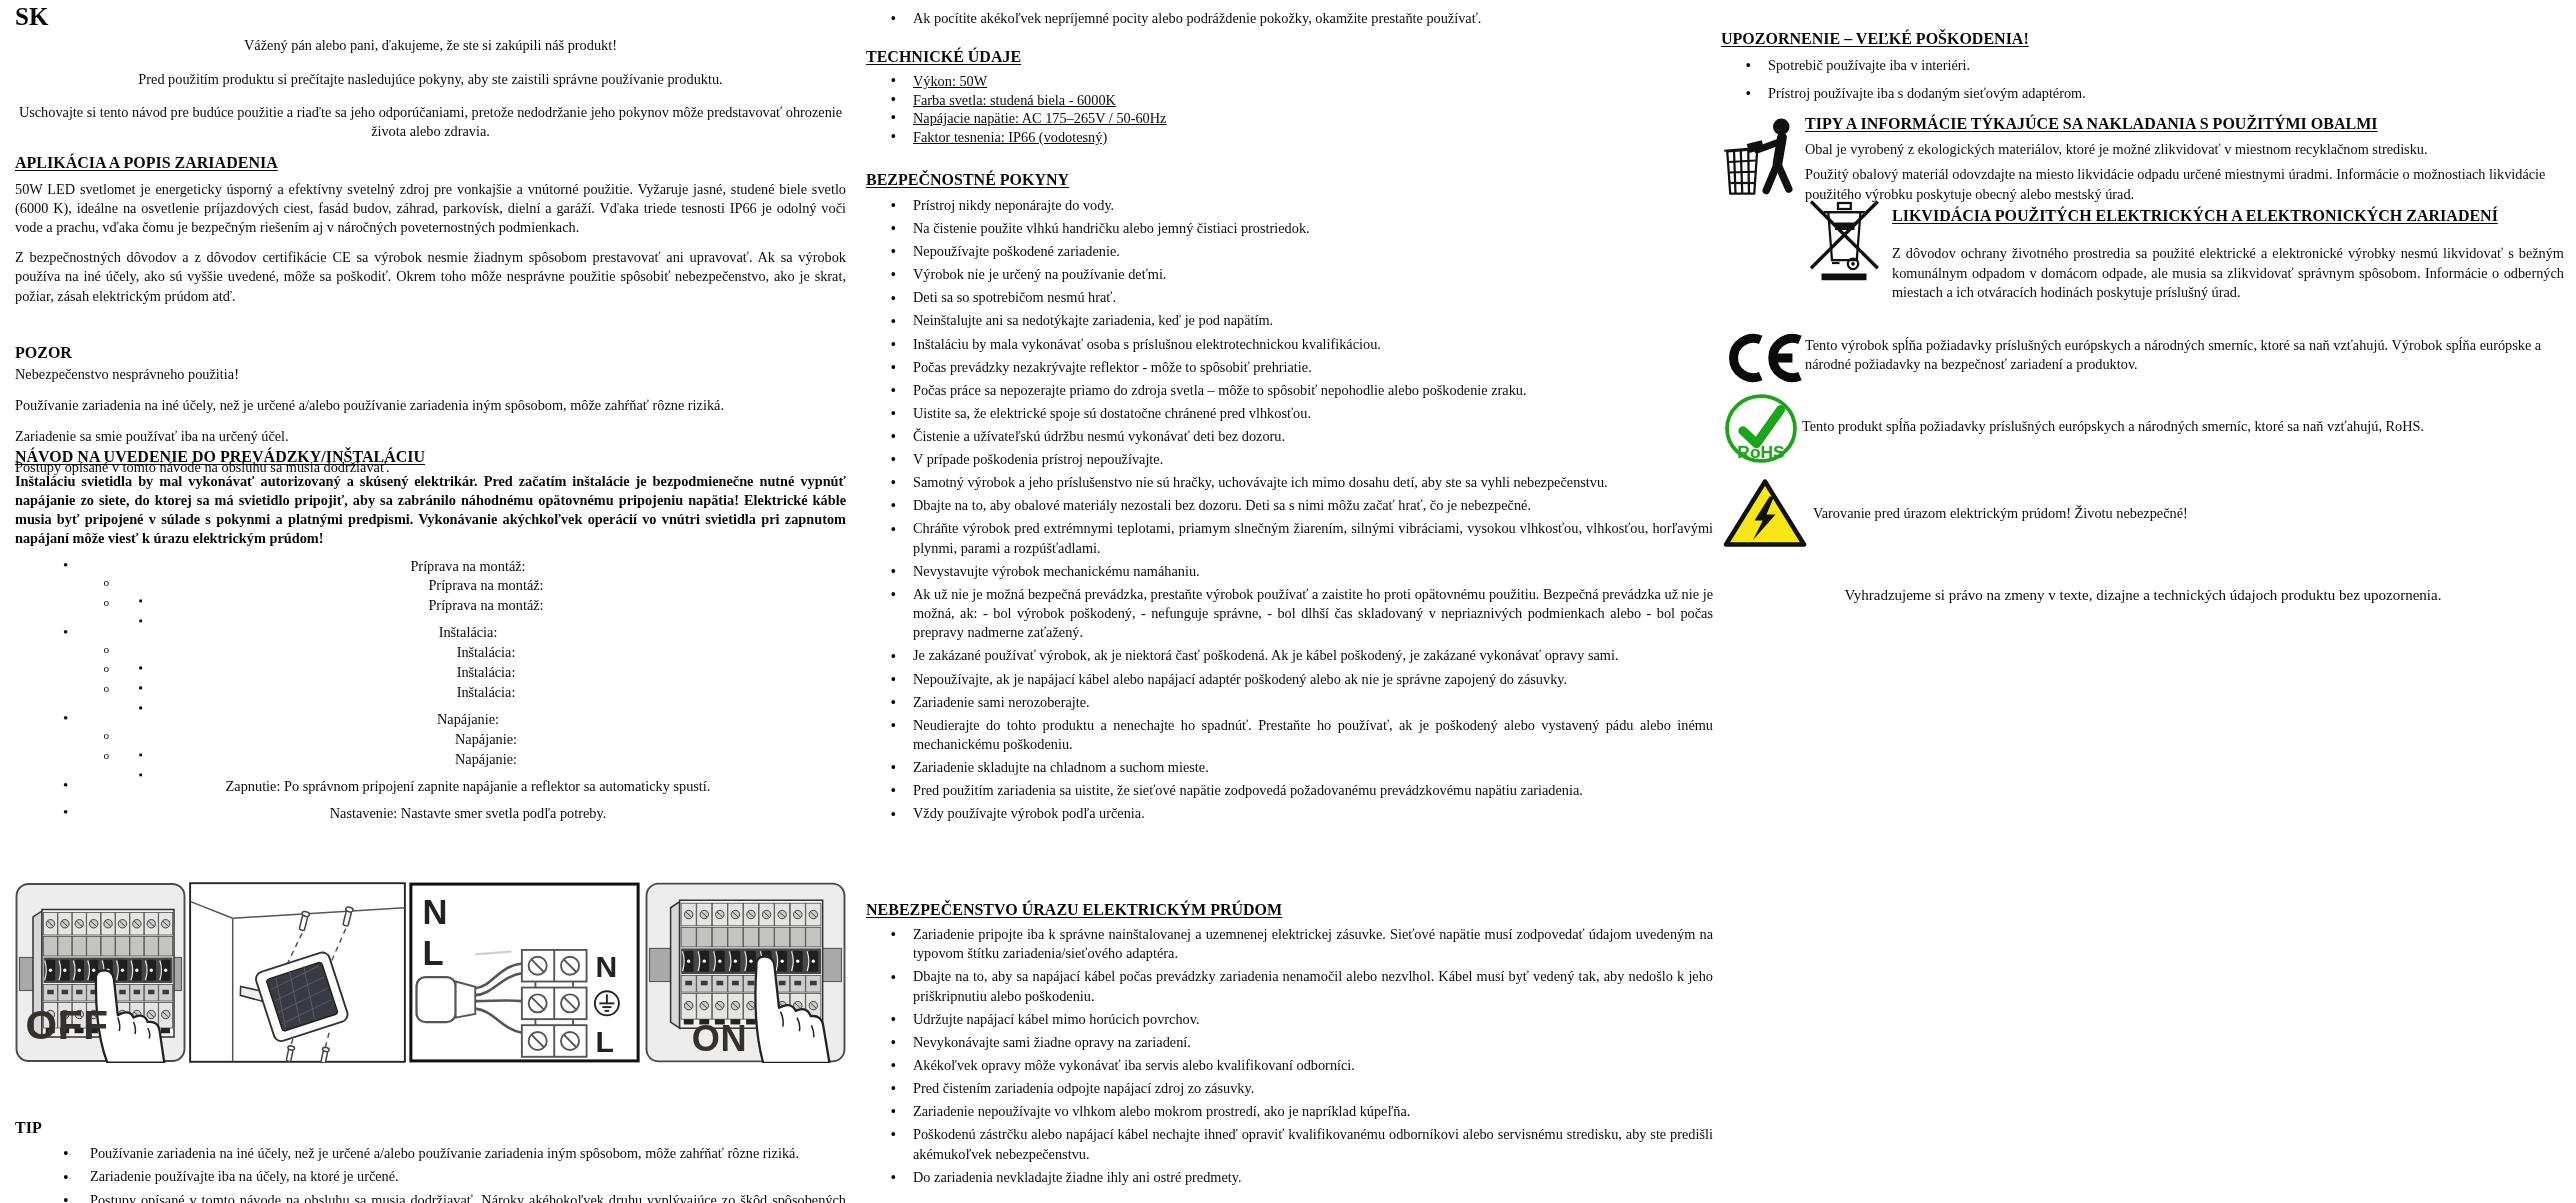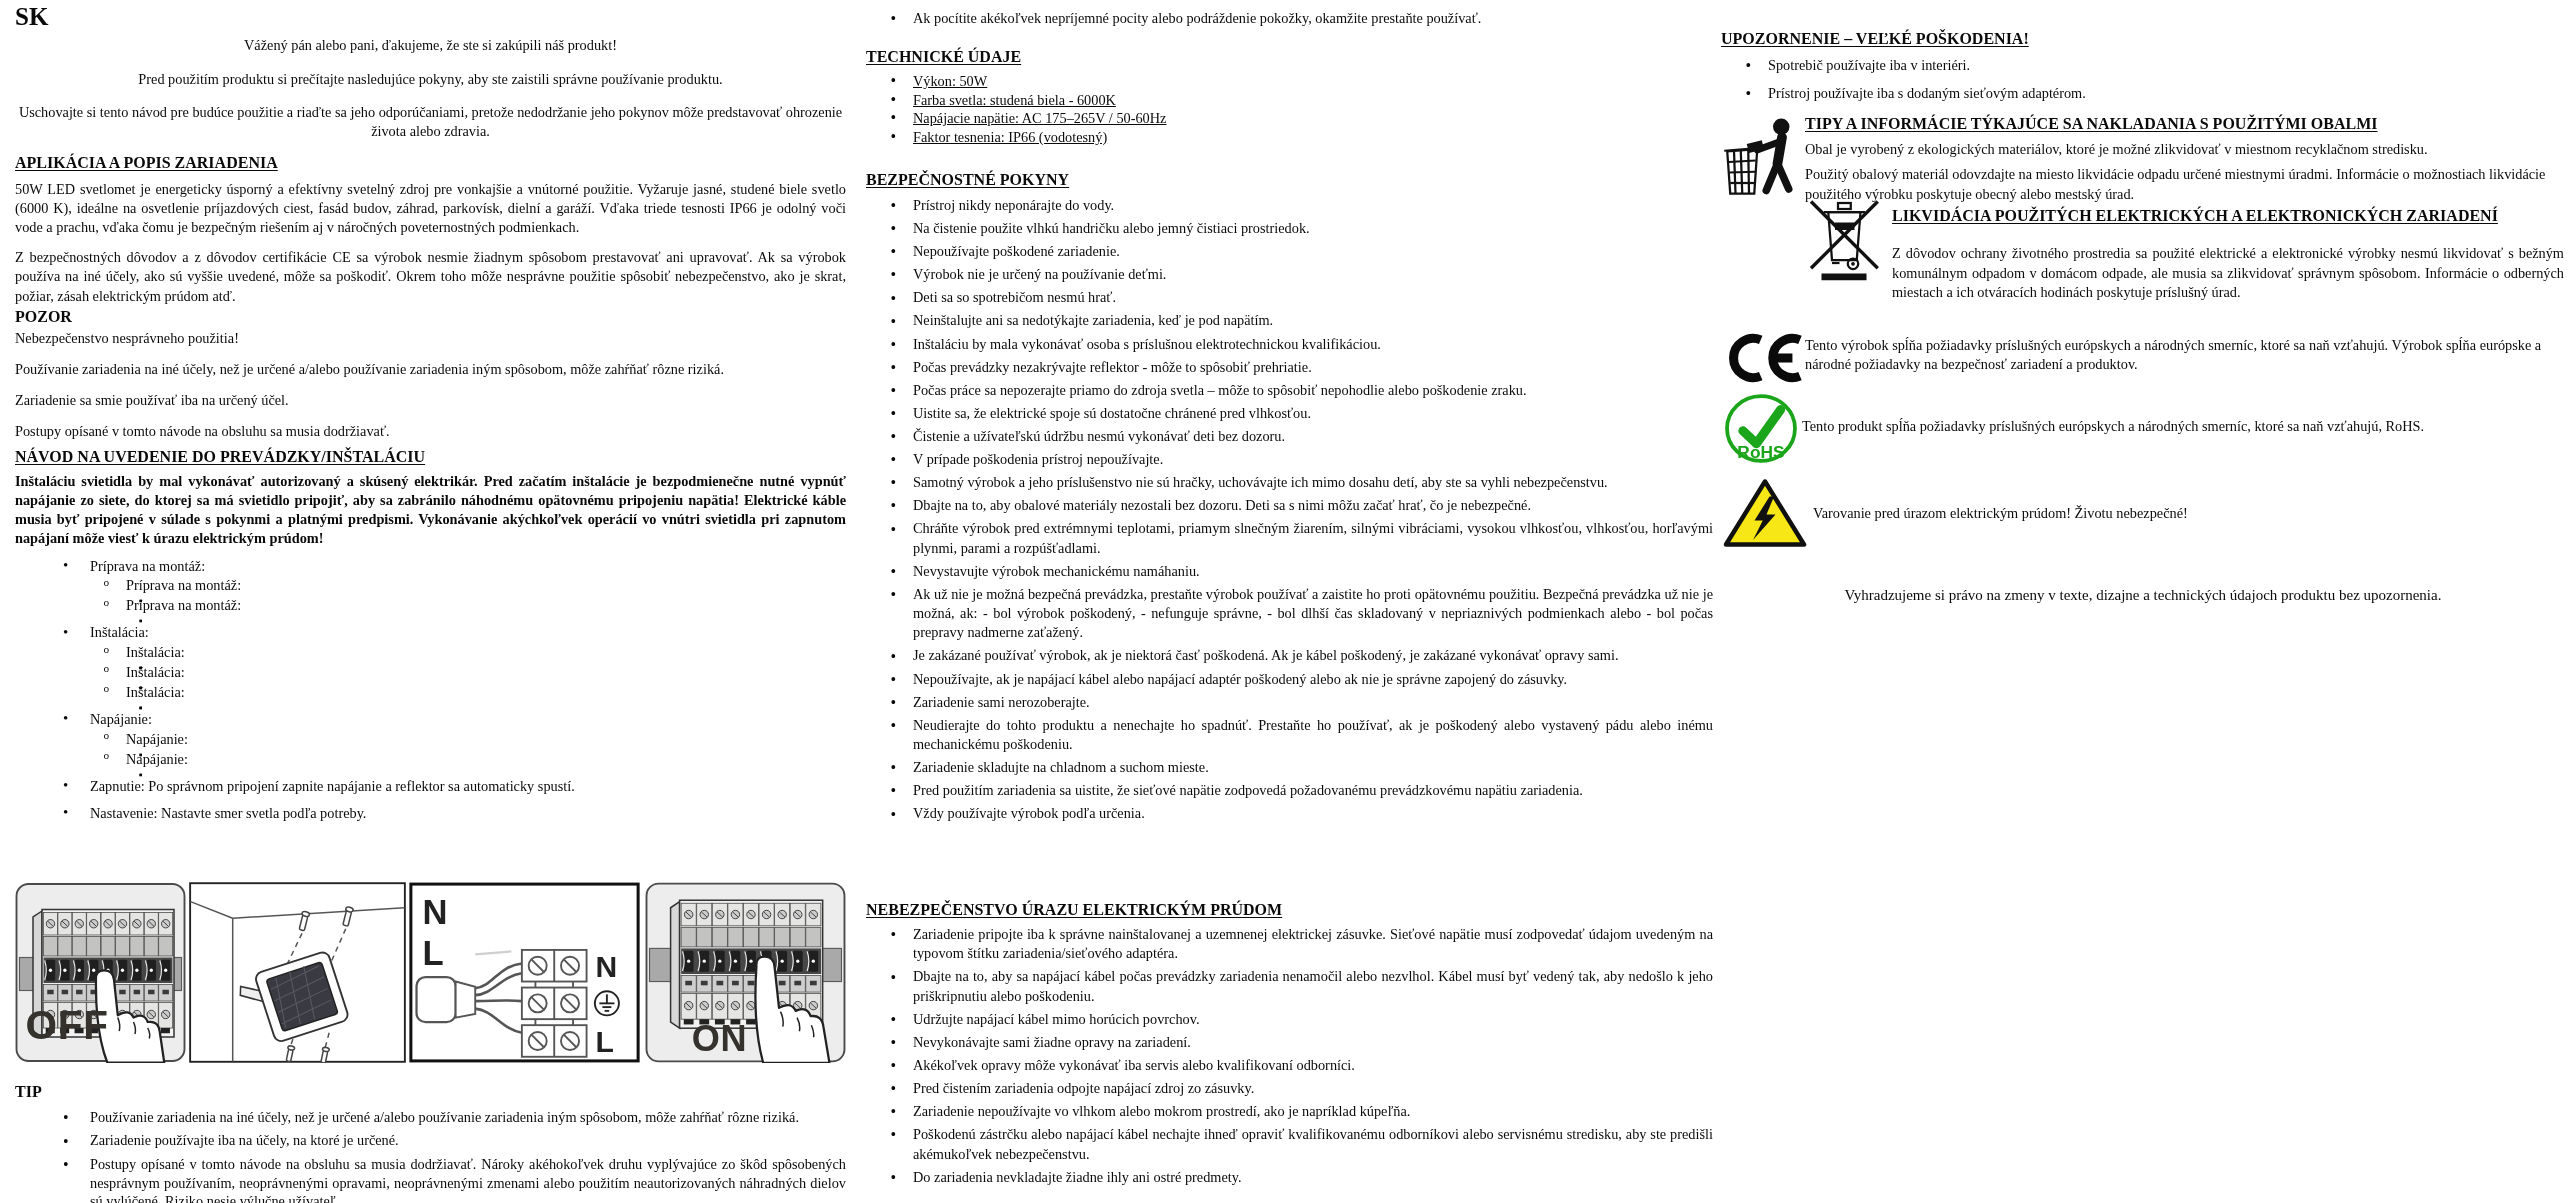--- a/index.html
+++ b/index.html
@@ -3,34 +3,34 @@
 <meta charset="utf-8">
 <style>
   html,body{margin:0;padding:0;background:#fff;}
   .page{position:relative;width:2576px;height:1203px;background:#ffffff;
         font-family:"Liberation Serif",serif;color:#0a0a0a;overflow:hidden;}
   .col{position:absolute;top:0;}
   .abs{position:absolute;}
   p{margin:0;font-size:14.3px;line-height:1.35;}
   h2{margin:0;font-size:16px;line-height:1.25;font-weight:bold;
      text-decoration:underline;text-underline-offset:2.3px;}
-  h2.no-u{text-decoration:none;}
+  h2.no-u{text-decoration:none;margin-top:36px;}
   .lang{font-size:25px;font-weight:bold;}
   .center{text-align:center;}
   .just{text-align:justify;}
   .bold{font-weight:bold;}
   ul{list-style:none;margin:0;padding:0;font-size:14.3px;}
   li{position:relative;line-height:1.35;}
   
   .mlist{padding-left:47px;}
   .mlist>li{margin-bottom:3.8px;text-align:justify;line-height:1.35;}
   .mlist>li::before{content:"•";position:absolute;left:-22.6px;top:-0.8px;font-size:16px;}
   .tight>li{margin-bottom:0;}
   
-  .steps{padding-left:75px;}
+  .steps{padding-left:75px;text-align:center;}
   .steps>li{margin-top:9px;line-height:1.28;}
   .steps>li::before{content:"•";position:absolute;left:-27px;top:-0.8px;font-size:15px;}
   .sub{padding-left:36px;}
   .sub>li{margin-top:1.5px;line-height:1.28;}
   .sub>li::before{content:"o";position:absolute;left:-22.6px;top:-1.5px;font-size:11.3px;}
   .sub3{padding-left:34px;}
   .sub3>li{margin-top:0.8px;line-height:1.28;}
   .sub3>li::before{content:"▪";position:absolute;left:-21px;top:0;font-size:9.8px;}
   .tip-list{padding-left:75px;}
   .tip-list>li{margin-bottom:4.5px;text-align:justify;line-height:1.32;}

